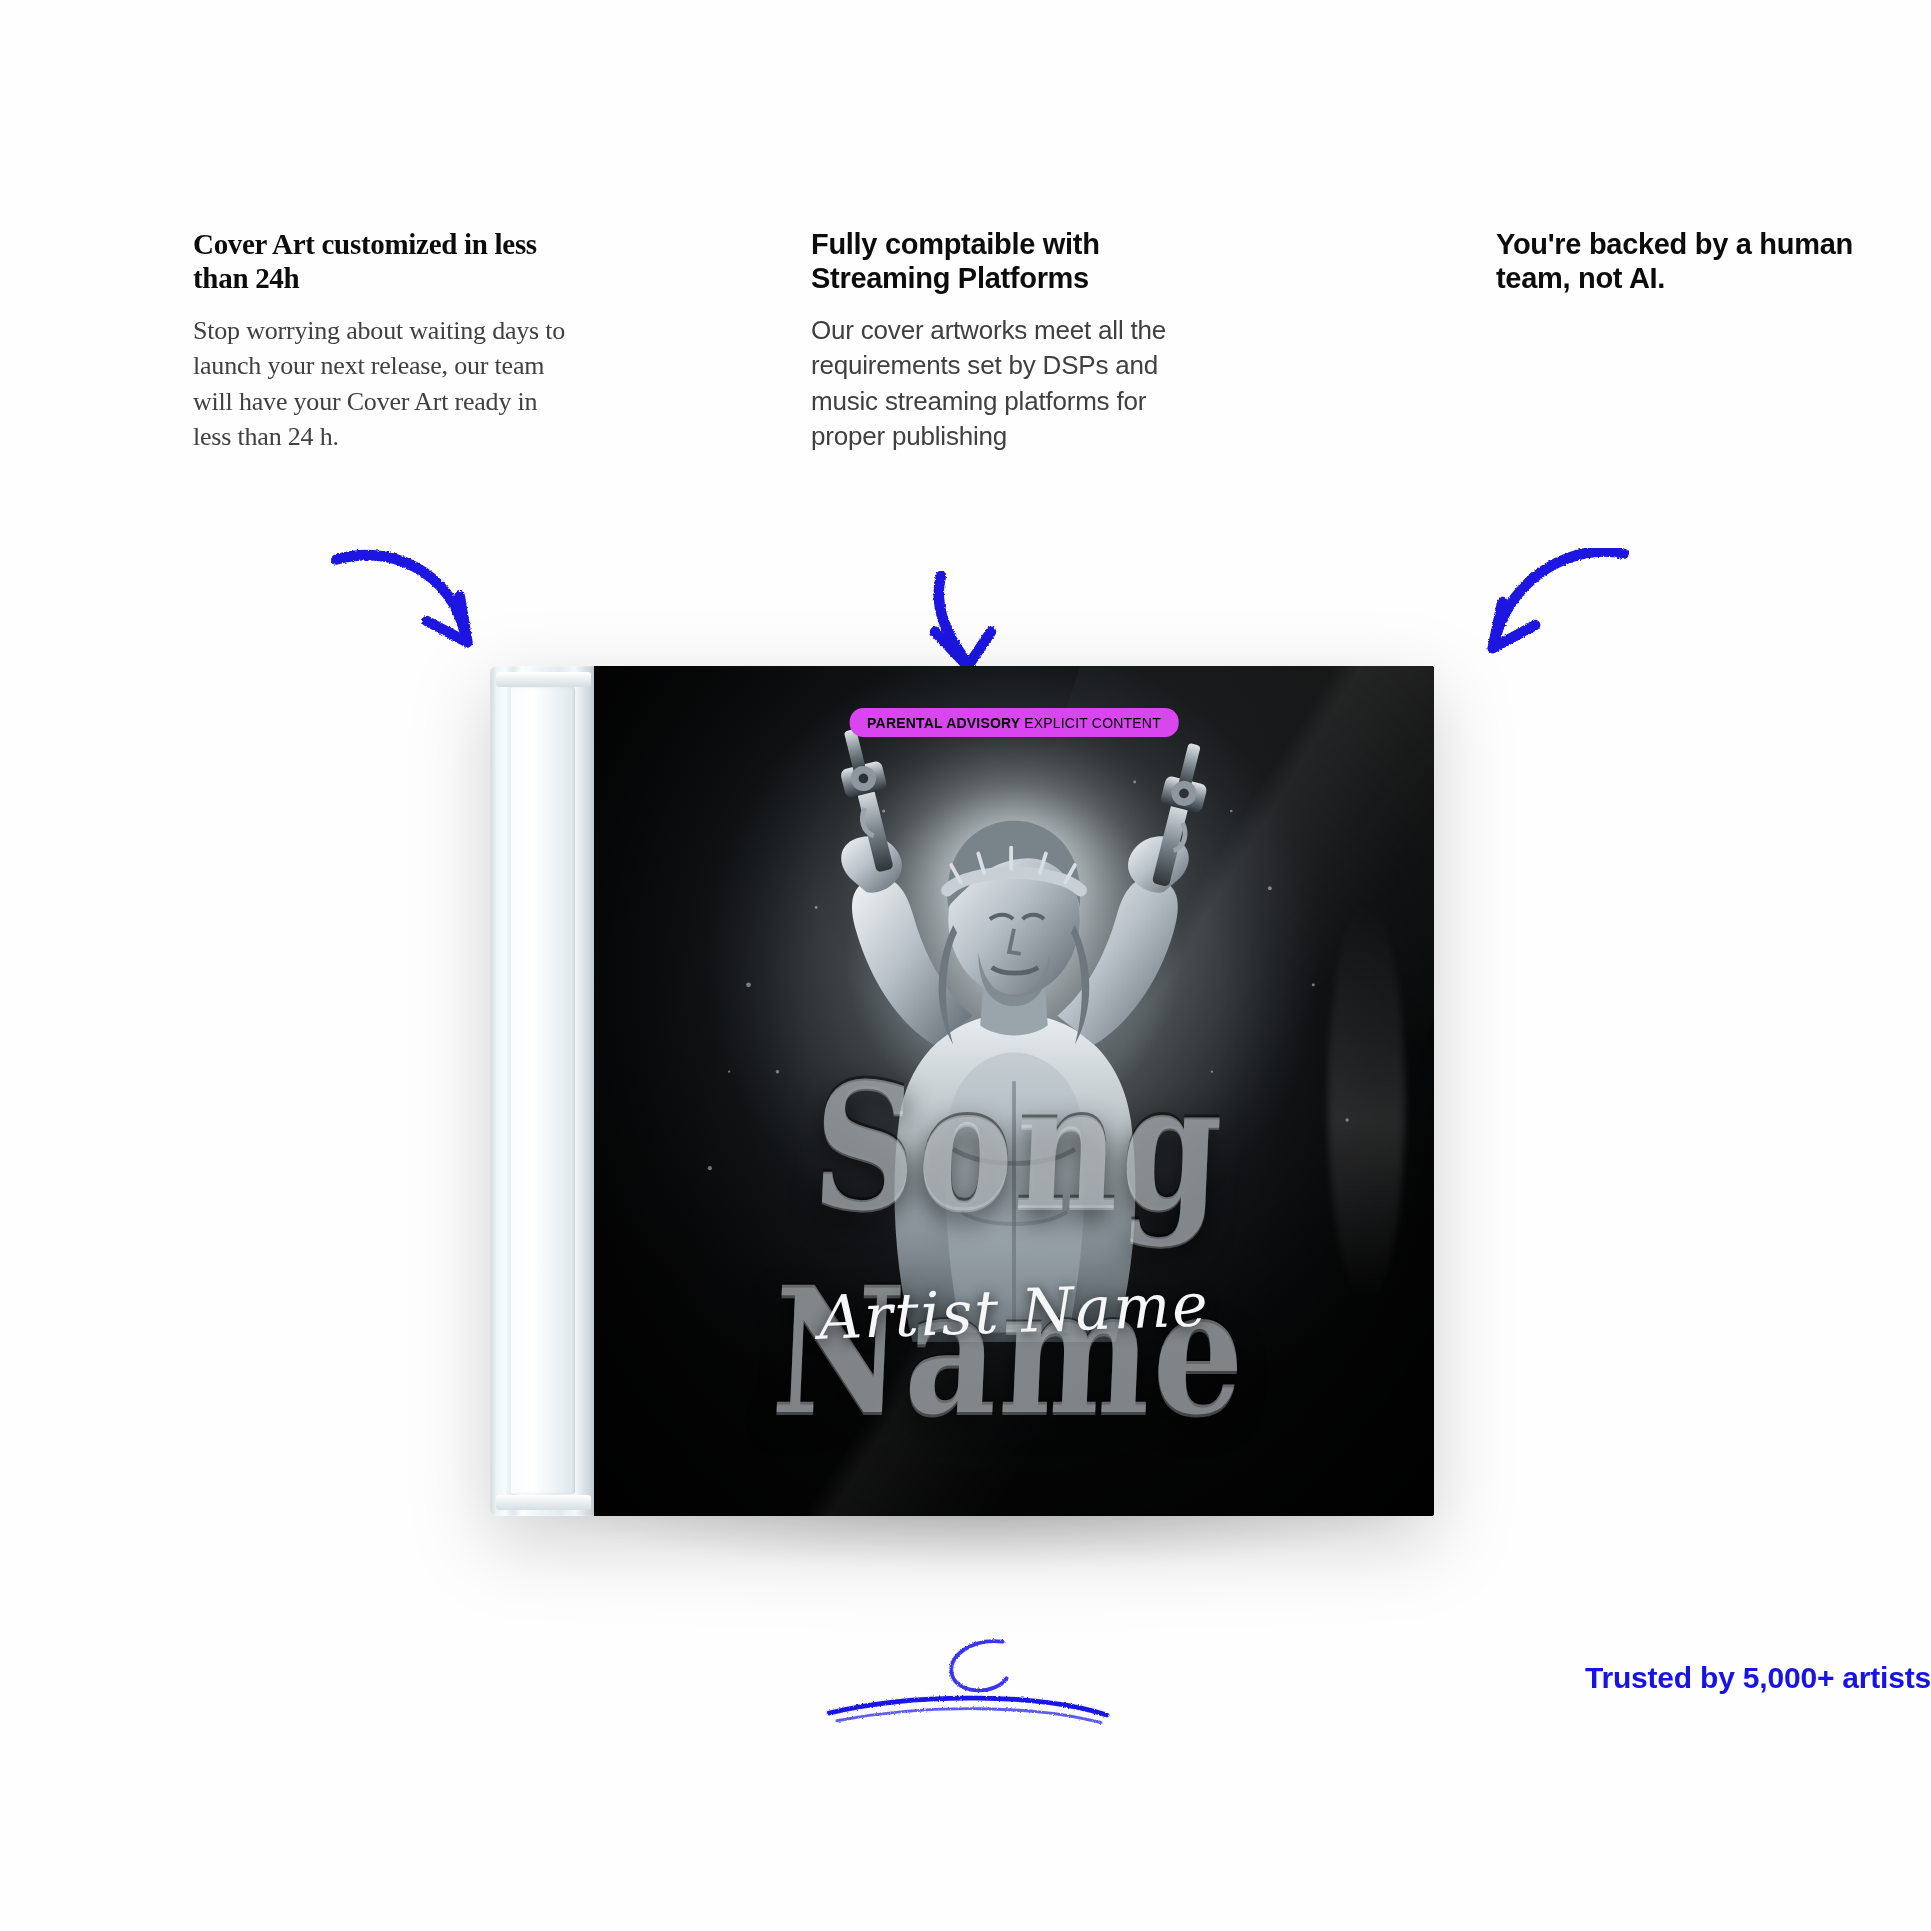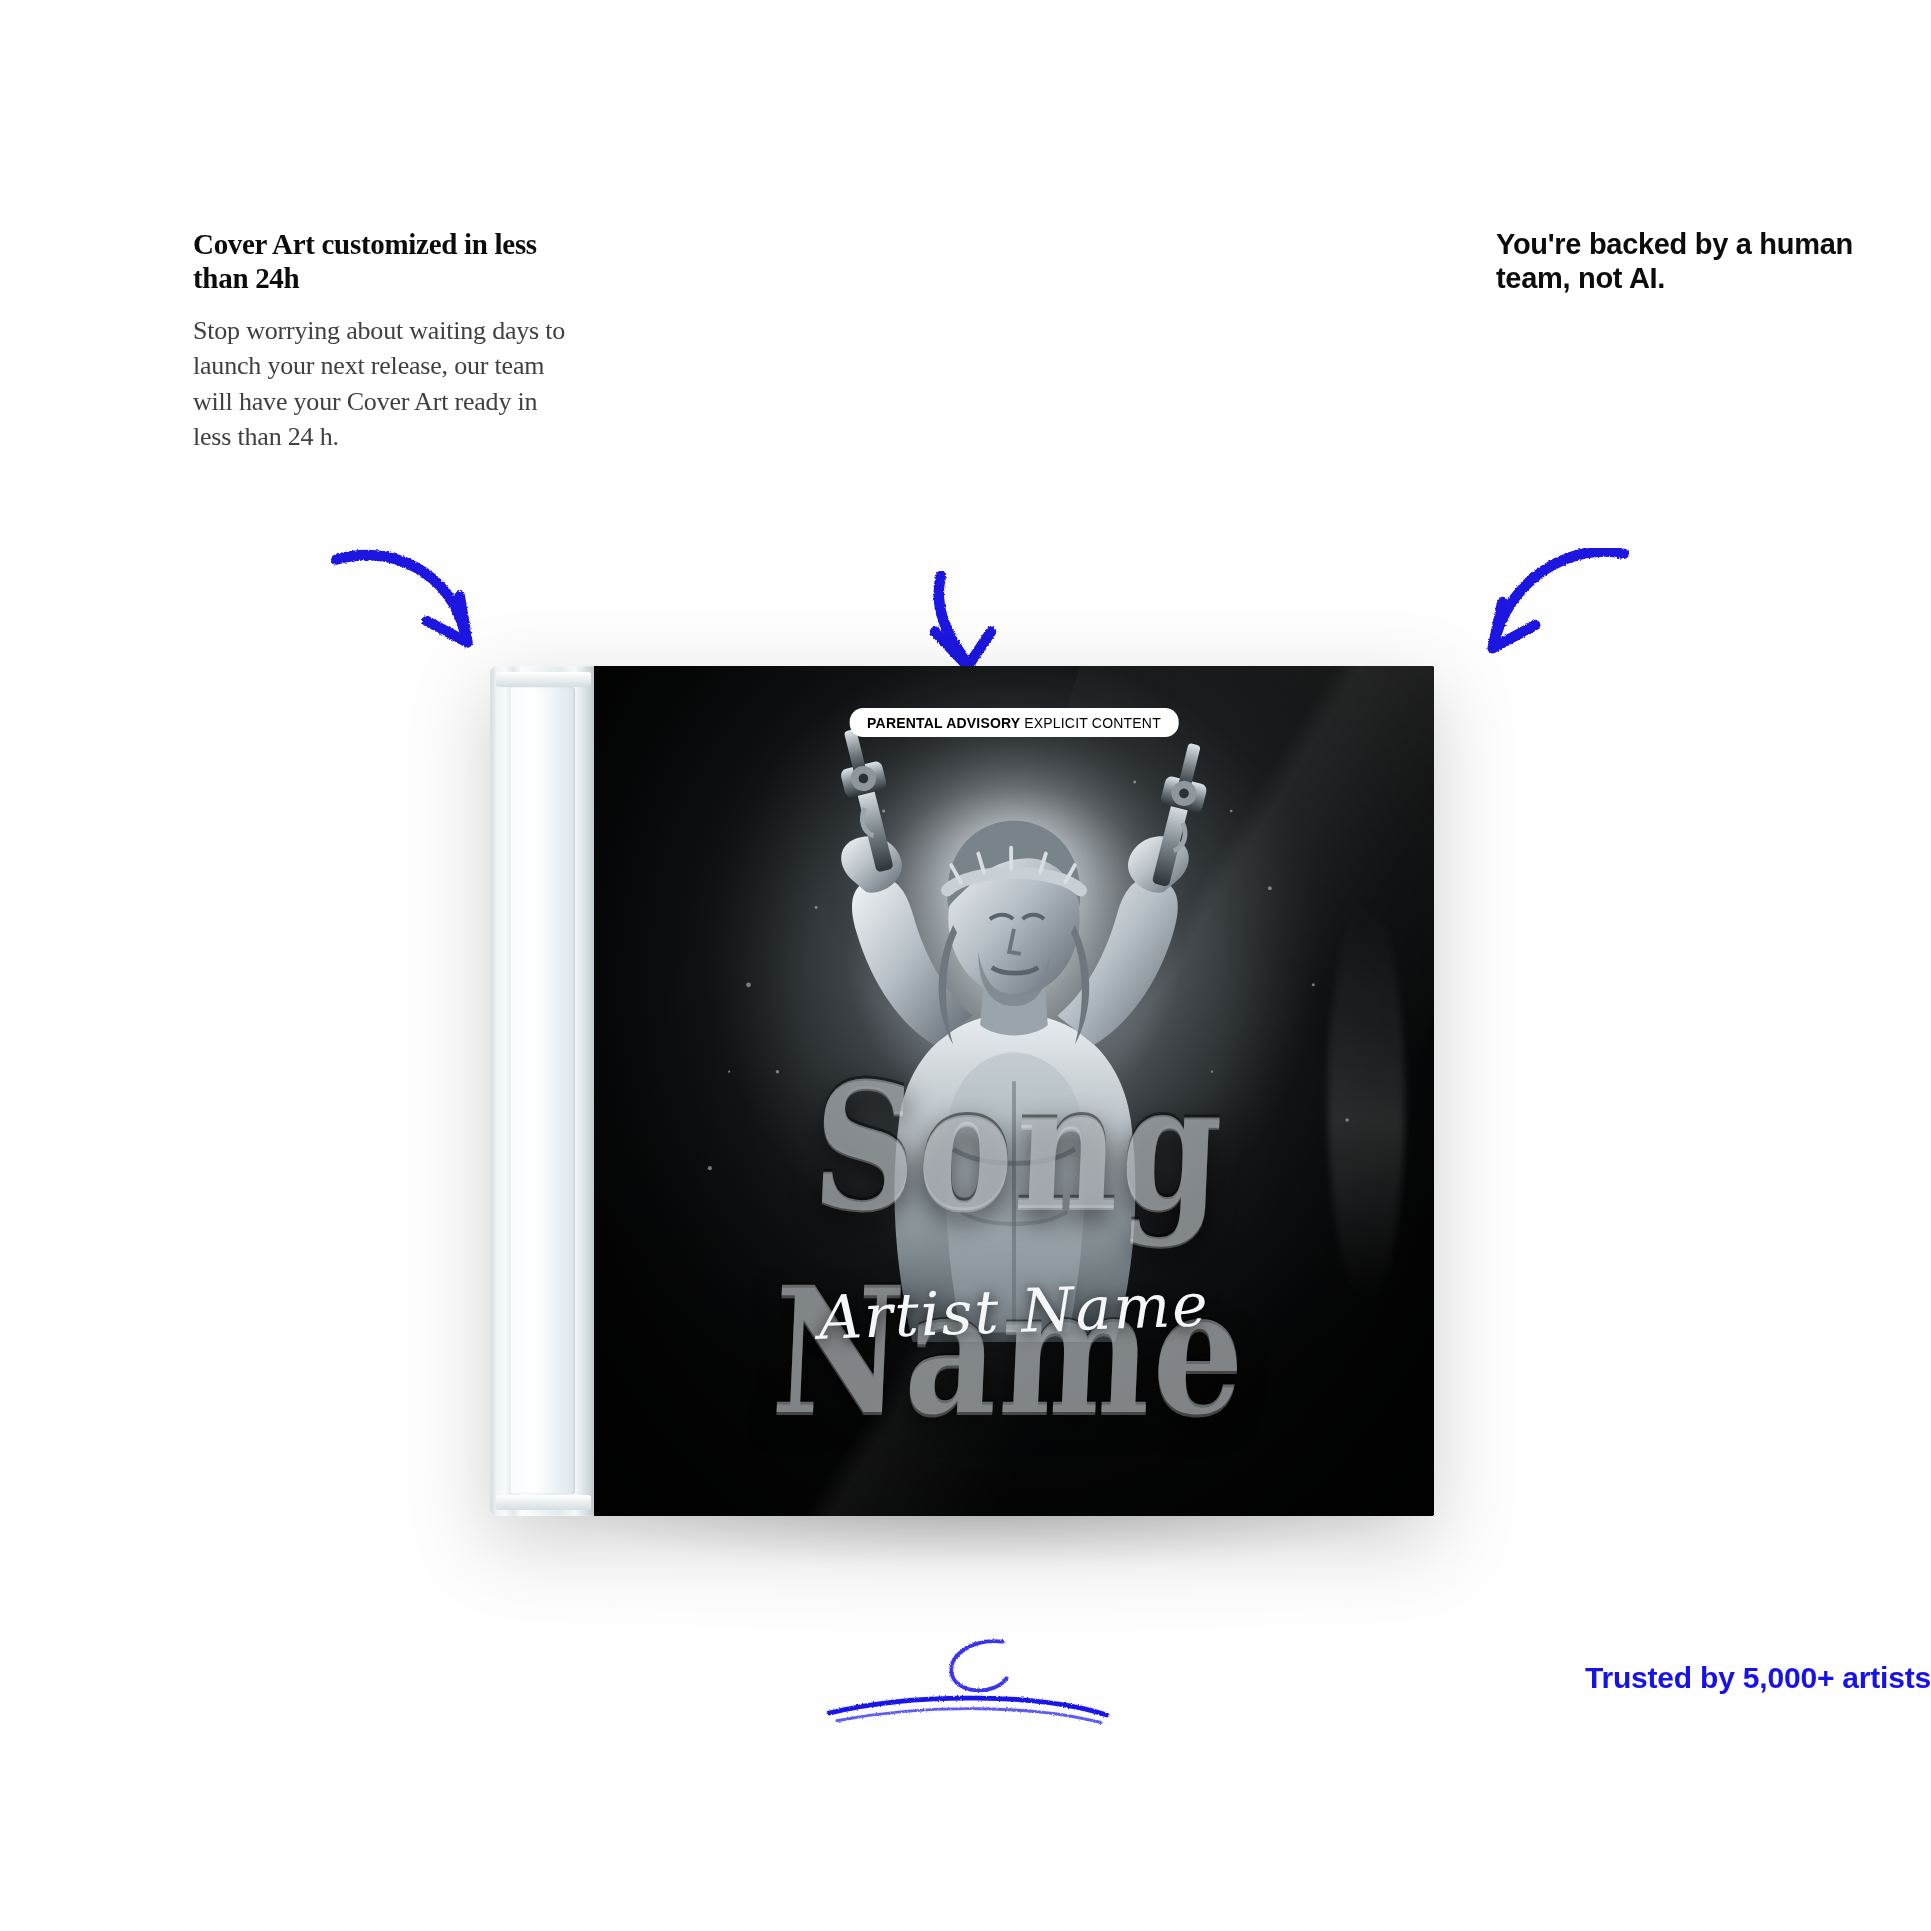--- a/index.html
+++ b/index.html
@@ -170,21 +170,21 @@
     filter: blur(3.9px);
     pointer-events: none;
   }
 
   
   .advisory {
     position: absolute;
     left: 50%;
     transform: translateX(-50%);
     top: 42px;
-    background: #ffffff;
+    background: #d946ef;
     color: #000000;
     border-radius: 13.5px;
     padding: 6.8px 17.4px 5.8px;
     font-size: 14px;
     letter-spacing: 0.2px;
     white-space: nowrap;
     font-weight: 700;
     z-index: 6;
   }
   .advisory .light { font-weight: 400; }
@@ -268,20 +268,24 @@
 
 <div class="page">
 
   <div class="features">
 
     <div class="feature f0">
       <div class="feature-title">Cover Art customized in less than 24h</div>
       <div class="feature-body">Stop worrying about waiting days to launch your next release, our team will have your Cover Art ready in less than 24 h.</div>
     </div>
 
+    <div class="feature f1">
+      <div class="feature-title">Fully comptaible with Streaming Platforms</div>
+      <div class="feature-body">Our cover artworks meet all the requirements set by DSPs and music streaming platforms for proper publishing</div>
+    </div>
 
     <div class="feature f2">
       <div class="feature-title">You're backed by a human team, not AI.</div>
     </div>
   </div>
 
   <div class="arrow a0">
     <svg width="212" height="212" viewBox="0 0 220 220" fill="none">
       <defs>
         <filter id="rough1" x="-20%" y="-20%" width="150%" height="150%">

